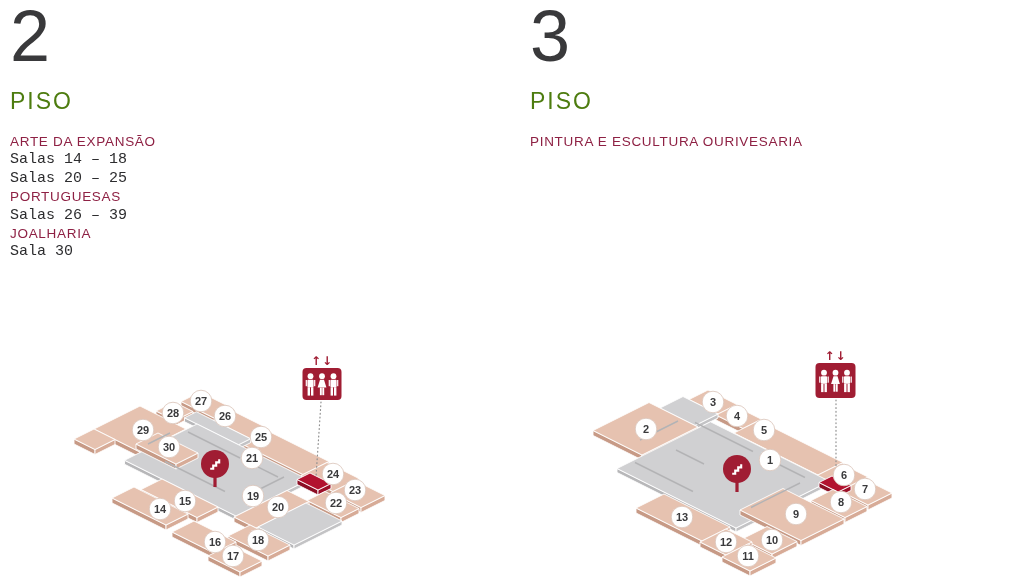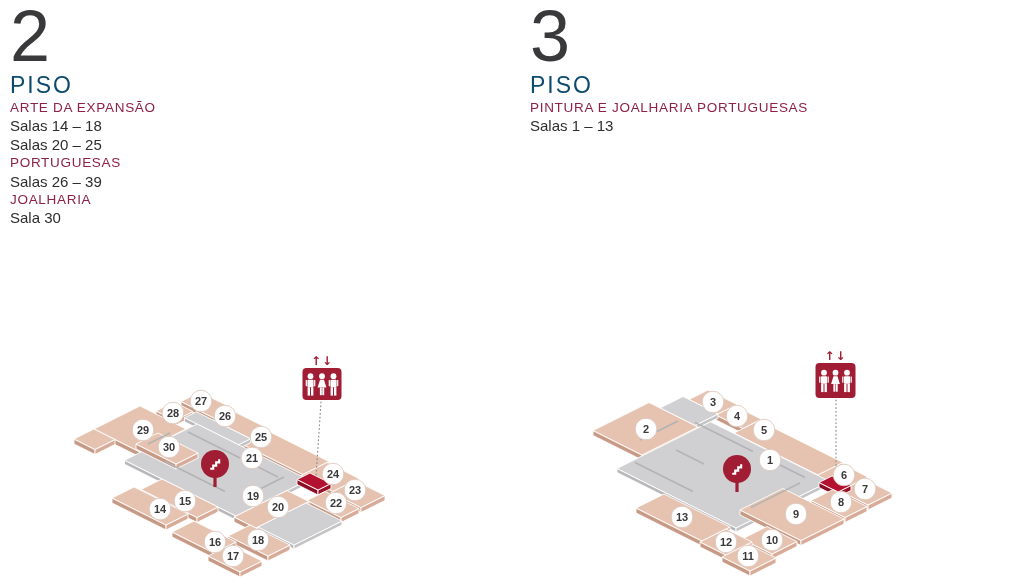--- a/index.html
+++ b/index.html
@@ -1,23 +1,23 @@
 <!DOCTYPE html>
 <html><head>
 <meta charset="utf-8">
 <style>
   html,body{margin:0;padding:0;background:#ffffff;}
   body{width:1024px;height:583px;position:relative;overflow:hidden;
        font-family:"Liberation Sans",sans-serif;}
   .floor-panel{position:absolute;top:0;width:490px;}
   .big-num{font-size:72px;line-height:1;color:#39393b;letter-spacing:-1px;}
-  .piso{font-size:23px;color:#0c4a6e;letter-spacing:2px;margin-top:0;}
-  .sections{}
+  .piso{font-size:23px;color:#4d7c0f;letter-spacing:2px;margin-top:16px;}
+  .sections{margin-top:18px;}
   .sec-name{font-size:13.5px;color:#8e2144;letter-spacing:.7px;line-height:18.4px;}
-  .sec-rooms{font-family:Liberation Sans, sans-serif;font-size:15px;color:#2d2d2f;line-height:18.4px;}
+  .sec-rooms{font-family:Liberation Mono, monospace;font-size:15px;color:#2d2d2f;line-height:18.4px;}
   #plans{position:absolute;left:0;top:0;}
 </style>
 </head>
 <body>
 
 <section class="floor-panel" style="left:10px">
   <div class="big-num">2</div>
   <div class="piso">PISO</div>
   <div class="sections" id="sections-0">
       <div class="sec-name">ARTE DA EXPANSÃO</div>
@@ -27,22 +27,21 @@
       <div class="sec-rooms">Salas 26 – 39</div>
       <div class="sec-name">JOALHARIA</div>
       <div class="sec-rooms">Sala 30</div>
     </div>
 </section>
 
 <section class="floor-panel" style="left:530px">
   <div class="big-num">3</div>
   <div class="piso">PISO</div>
   <div class="sections" id="sections-1">
-      <div class="sec-name">PINTURA E JOALHARIA PORTUGUESAS</div>
-      <div class="sec-rooms">Salas 1 – 13</div>
+      <div class="sec-name">PINTURA E ESCULTURA OURIVESARIA</div>
     </div>
 </section>
 
 <svg id="plans" width="1024" height="583" viewBox="0 0 1024 583">
     <g>
       <polygon points="181,401.5 216,419 216,424 181,406.5" fill="#c79a86" stroke="#ffffff" stroke-width="0.9" stroke-linejoin="round"></polygon>
       <polygon points="216,419 235,409.5 235,414.5 216,424" fill="#d7ab97" stroke="#ffffff" stroke-width="0.9" stroke-linejoin="round"></polygon>
       <polygon points="200,392 235,409.5 216,419 181,401.5" fill="#e6c2b0" stroke="#ffffff" stroke-width="0.9" stroke-linejoin="round"></polygon>
       <polygon points="213.5,420.25 250.5,438.75 250.5,443.75 213.5,425.25" fill="#c79a86" stroke="#ffffff" stroke-width="0.9" stroke-linejoin="round"></polygon>
       <polygon points="250.5,438.75 269.5,429.25 269.5,434.25 250.5,443.75" fill="#d7ab97" stroke="#ffffff" stroke-width="0.9" stroke-linejoin="round"></polygon>

